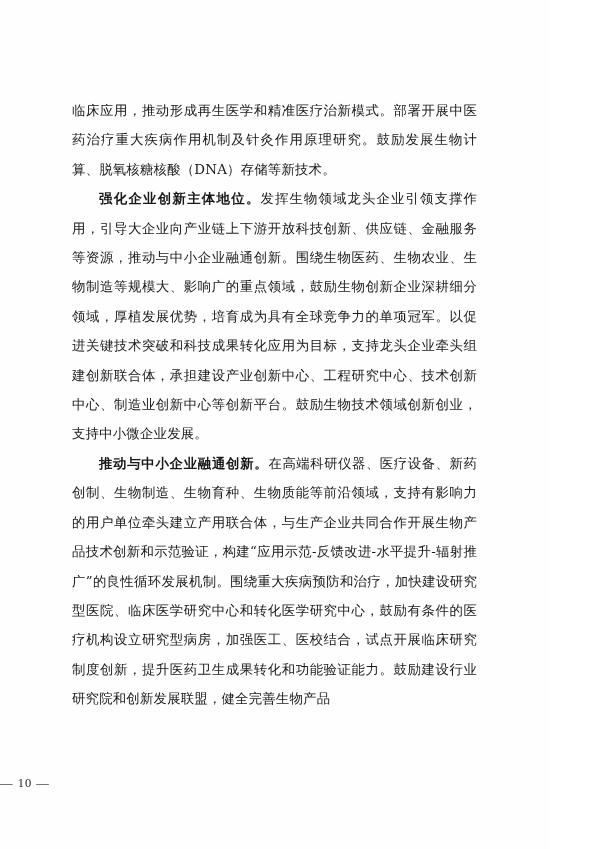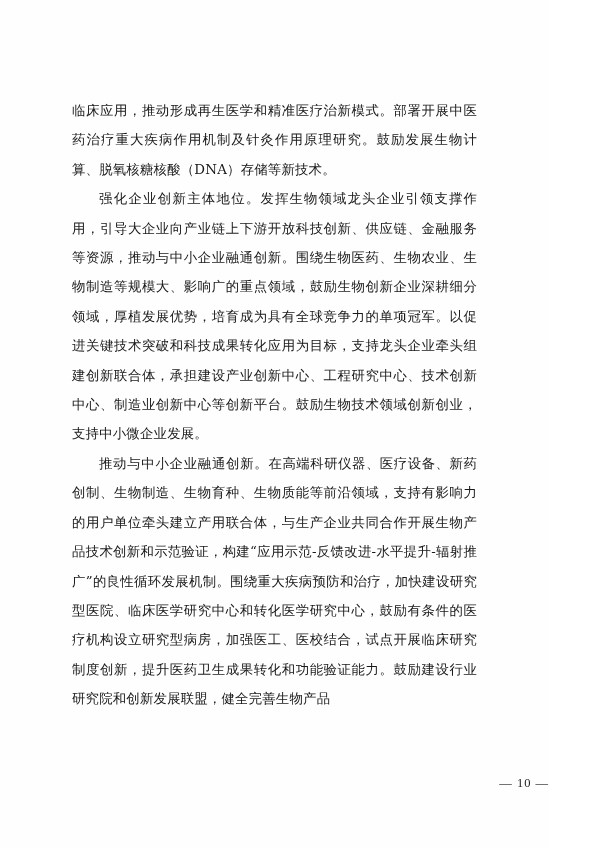--- a/index.html
+++ b/index.html
@@ -31,29 +31,29 @@
     color: #181818;
   }
   .para {
     margin: 0;
     text-indent: 0;
   }
   .para.indent {
     text-indent: 27px;
   }
   .lead {
-    font-weight: normal;
+    font-weight: bold;
     letter-spacing: 0.4px;
   }
   .page-number {
     position: absolute;
     left: 0;
     right: 0;
     bottom: 58px;
-    text-align: right;
+    text-align: left;
     font-size: 12.5px;
     color: #1f1f1f;
     font-family: "DejaVu Serif", "Liberation Serif", serif;
     letter-spacing: 1px;
   }
   .latin {
     font-family: "Liberation Serif", "DejaVu Serif", serif;
   }
 </style>
 </head>

